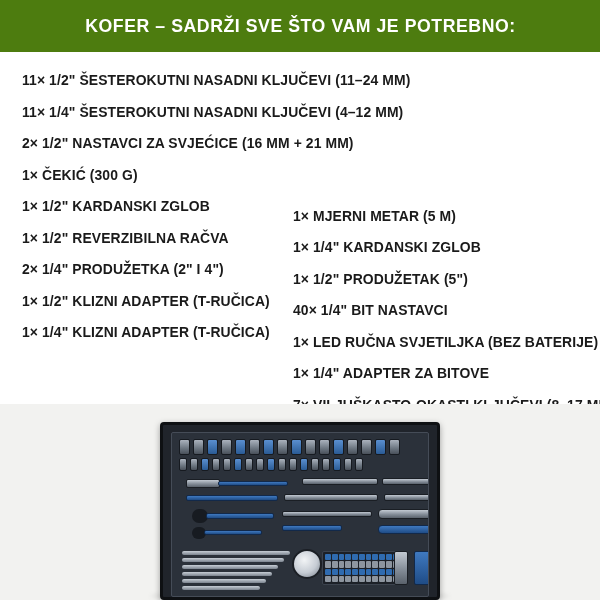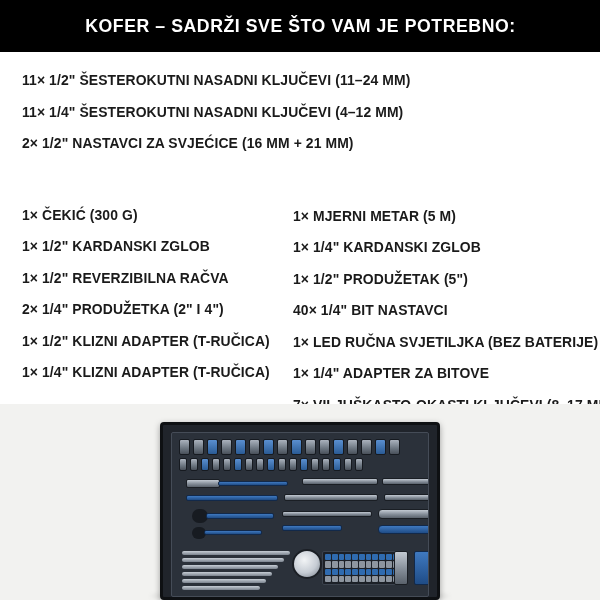--- a/index.html
+++ b/index.html
@@ -14,21 +14,21 @@
   .page {
     position: relative;
     width: 600px;
     height: 600px;
     background: #ffffff;
     overflow: hidden;
   }
   .header {
     width: 600px;
     height: 52px;
-    background: #000000;
+    background: #4d7c0f;
     display: flex;
     align-items: center;
     justify-content: center;
   }
   .header-title {
     color: #ffffff;
     font-size: 19px;
     font-weight: bold;
     letter-spacing: 0.6px;
     text-align: center;
@@ -50,21 +50,21 @@
   .full-rows { margin-bottom: 0; }
   .full-rows .line { margin-bottom: 15.5px; }
   .two-col {
     display: flex;
     gap: 0;
   }
   .col {
     display: flex;
     flex-direction: column;
   }
-  .col-left { width: 285px; margin-top: 40px; }
+  .col-left { width: 285px; }
   .col-right { width: 285px; margin-top: 41px; }
   .col .line { margin-bottom: 15.5px; }
   .image-area {
     position: absolute;
     left: 0;
     top: 404px;
     width: 600px;
     height: 196px;
     background: #f2f2f0;
   }

